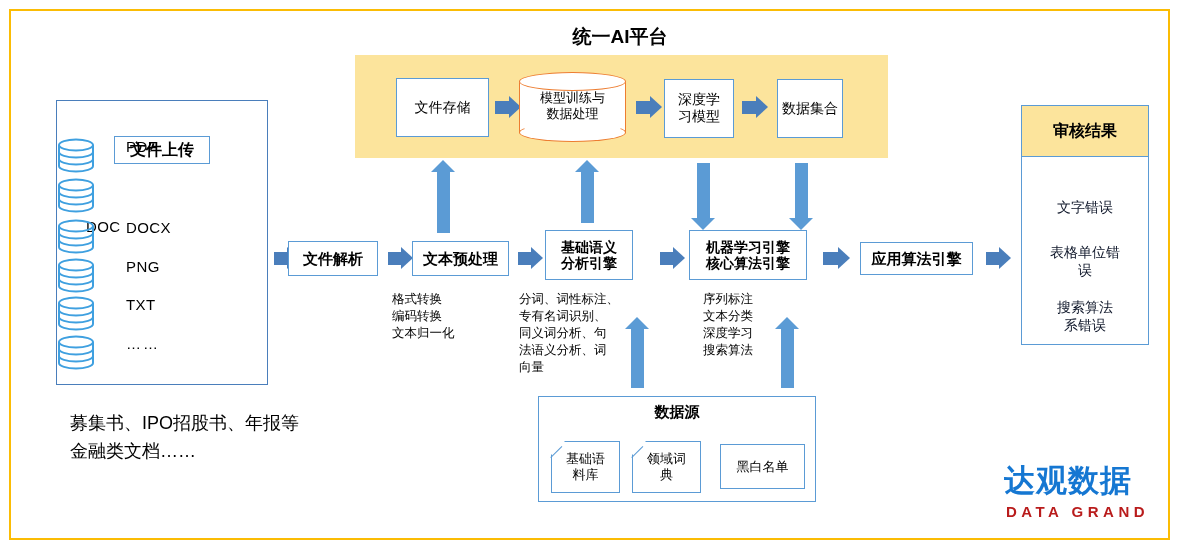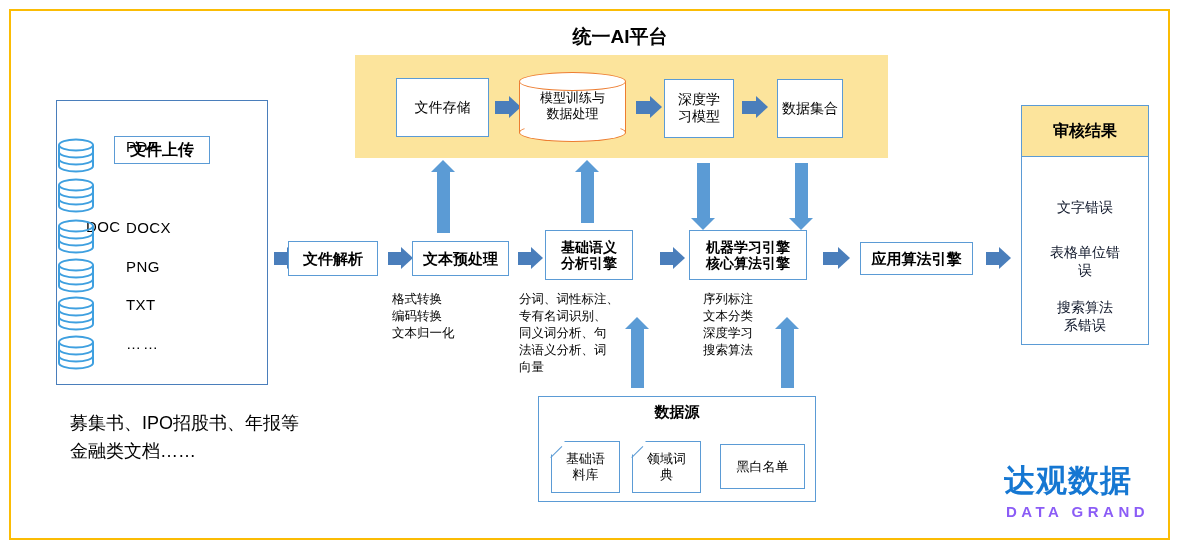--- a/index.html
+++ b/index.html
@@ -277,21 +277,21 @@
     font-size:31px;
     font-weight:bold;
     color:#1577D2;
     letter-spacing:1px;
   }
   .logo-en{
     position:absolute;
     left:1006px; top:503px;
     font-size:15px;
     font-weight:bold;
-    color:#8b5cf6;
+    color:#b91c1c;
     letter-spacing:4.5px;
   }
 </style>
 </head>
 <body>
 
 <div id="stage">
 
   <div class="gold-frame"></div>
 

